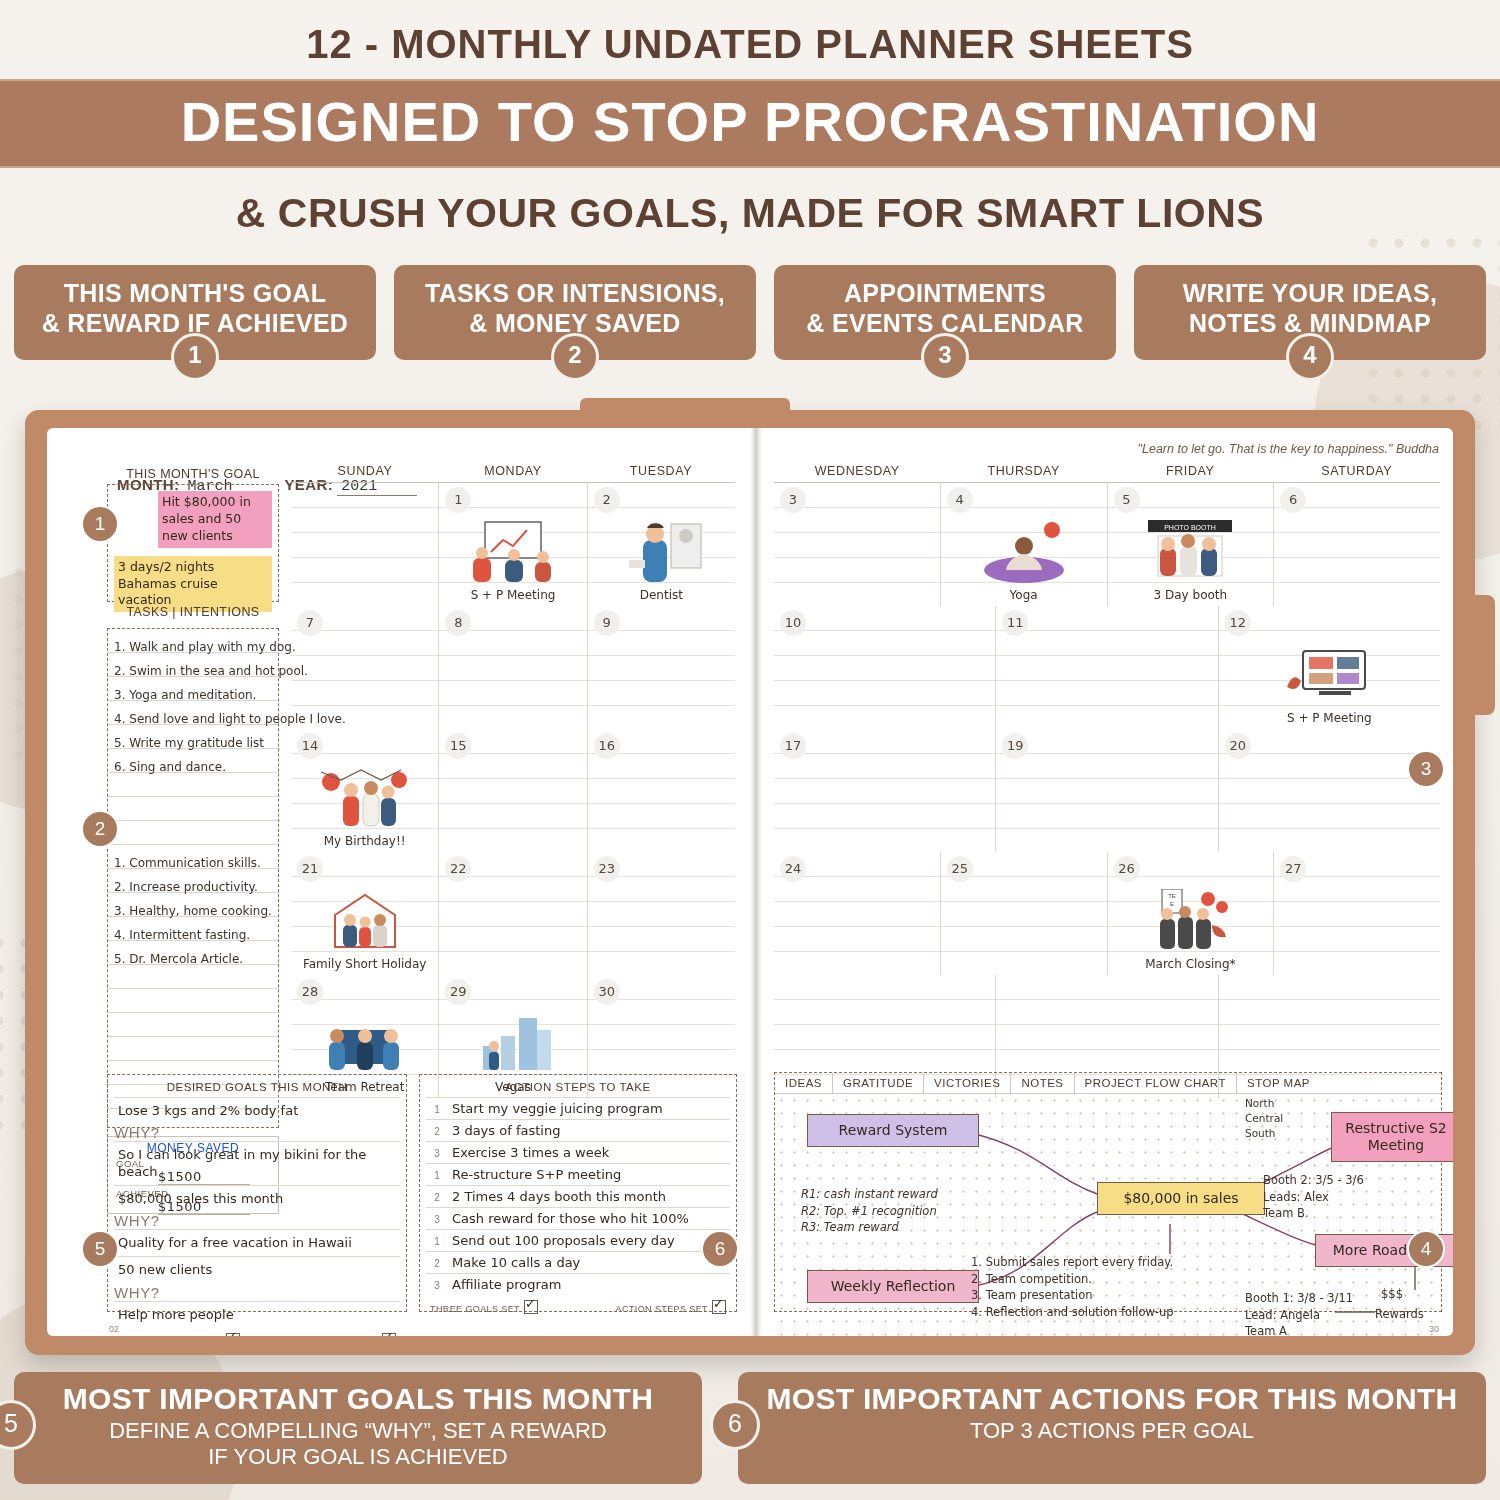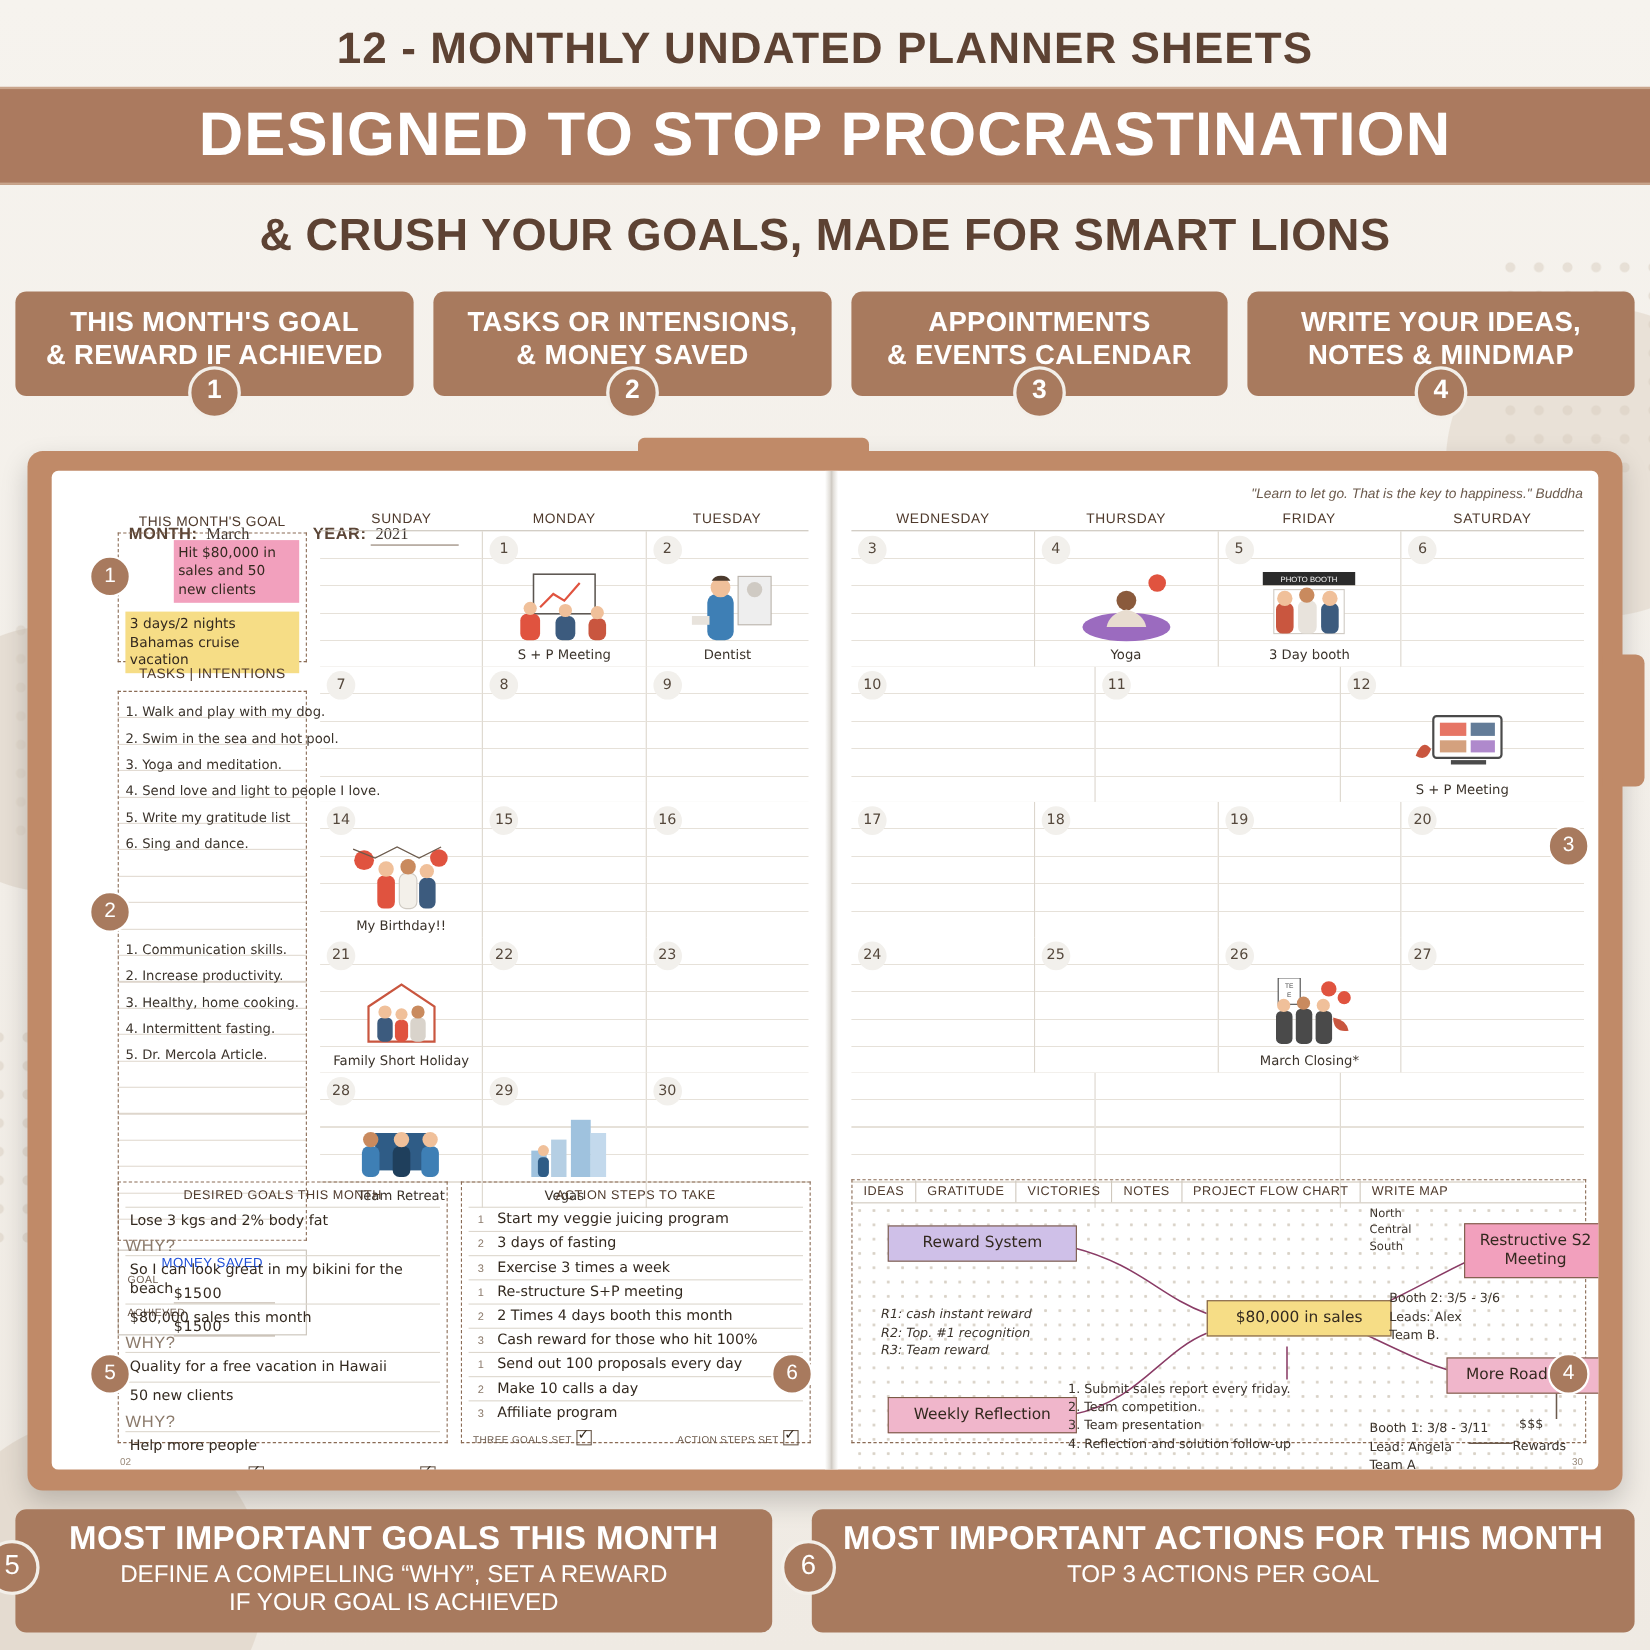--- a/index.html
+++ b/index.html
@@ -49,21 +49,21 @@
   .spine{position:absolute;left:703px;top:0;width:12px;height:908px;
         background:linear-gradient(90deg,#fff,#e3e0db 35%,#cfcac3 50%,#e3e0db 65%,#fff);}
 
   .page{position:absolute;top:0;height:908px;}
   .pL{left:0;width:703px;}
   .pR{left:715px;width:691px;}
 
   
   .month-row{position:absolute;left:70px;top:14px;font-size:15px;color:#5b4536;}
   .month-row b{font-weight:bold;letter-spacing:.4px;}
-  .hw{font-family:Liberation Serif, serif;color:#3f3630;margin-top:36px;}
+  .hw{font-family:Liberation Mono, monospace;color:#3f3630;margin-top:36px;}
   .ul-sm{display:inline-block;border-bottom:1px solid #8b7a6b;min-width:72px;padding:0 4px;}
 
   .quote{position:absolute;right:14px;top:14px;font-size:12.5px;color:#6b5a4c;font-style:italic;}
 
   
   .dash{border:1.6px dashed #8a6b55;}
   .goalcol{position:absolute;left:60px;top:36px;width:172px;}
   .sec-title{text-align:center;font-size:12.5px;color:#4f3a2c;letter-spacing:.4px;padding:3px 0;}
   .boxA{height:118px;padding:6px;box-sizing:border-box;}
   .hl{display:block;padding:3px 4px;font-size:12.5px;line-height:1.35;color:#33291f;font-family:"DejaVu Sans",sans-serif;}
@@ -485,23 +485,20 @@
               </svg>
               <div class="evt">S + P Meeting</div>
             </div>
           </div>
 
           <div class="wk">
             <div class="cell">
                 <div class="dn">17</div>
               </div>
             <div class="cell">
-                <div class="dn">18</div>
-              </div>
-            <div class="cell">
                 <div class="dn">19</div>
               </div>
             <div class="cell">
                 <div class="dn">20</div>
               </div>
           </div>
 
           <div class="wk">
             <div class="cell">
                 <div class="dn">24</div>
@@ -540,21 +537,21 @@
         </div>
       </div>
 
       <div class="btm dash" style="left:12px;width:666px;height:238px;padding:0;">
         <div class="tabs">
           <div>IDEAS</div>
           <div>GRATITUDE</div>
           <div>VICTORIES</div>
           <div>NOTES</div>
           <div>PROJECT FLOW CHART</div>
-          <div>WRITE MAP</div>
+          <div>STOP MAP</div>
         </div>
         <div class="mindmap">
           <svg style="position:absolute;inset:0;width:100%;height:100%">
             <path d="M200 40 C 260 55, 280 85, 322 100" stroke="#8a3c66" fill="none" stroke-width="1.4"></path>
             <path d="M200 192 C 260 180, 280 135, 322 118" stroke="#8a3c66" fill="none" stroke-width="1.4"></path>
             <path d="M468 98 C 520 75, 548 55, 580 44" stroke="#8a3c66" fill="none" stroke-width="1.4"></path>
             <path d="M468 120 C 510 140, 530 150, 560 156" stroke="#8a3c66" fill="none" stroke-width="1.4"></path>
             <path d="M395 130 L 395 160" stroke="#8a3c66" fill="none" stroke-width="1.4"></path>
             <path d="M640 196 L 640 150" stroke="#6b5a4c" fill="none" stroke-width="1.4" marker-end="url(#ah)"></path>
             <path d="M600 218 L 560 218" stroke="#6b5a4c" fill="none" stroke-width="1.4"></path>

